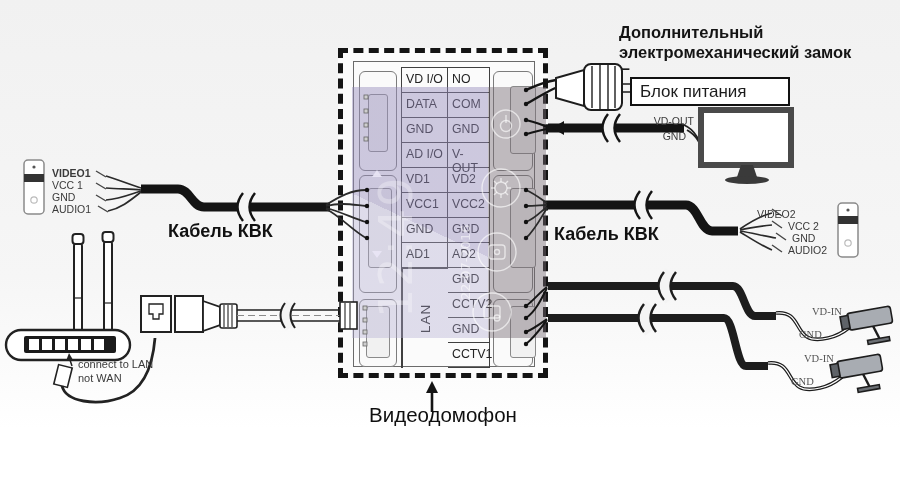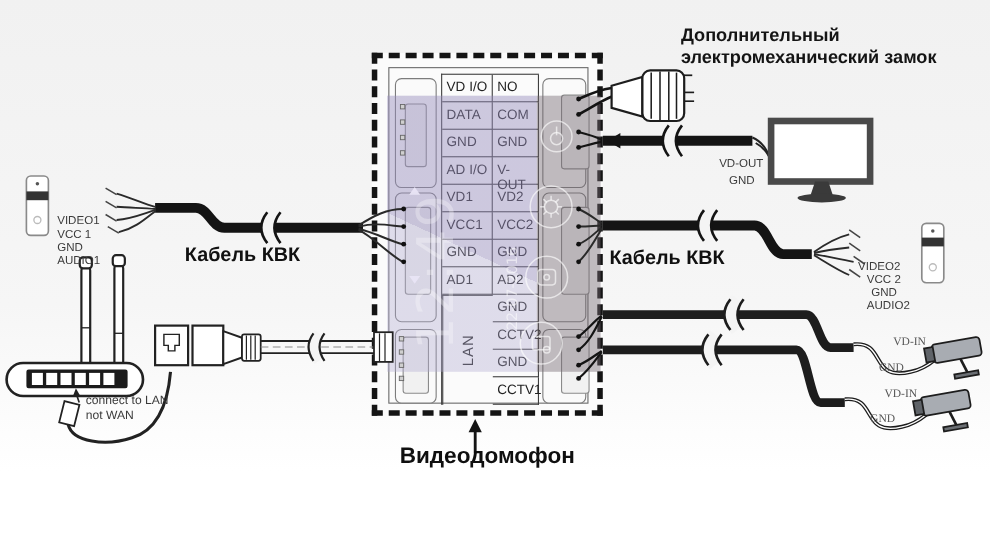--- a/index.html
+++ b/index.html
@@ -1,20 +1,20 @@
 <!DOCTYPE html>
 <html><head>
 <meta charset="utf-8">
 <style>
   html,body{margin:0;padding:0;}
   #app{position:relative;width:900px;height:504px;overflow:hidden;
        background:linear-gradient(180deg,#f1f1f1 0%,#f6f6f6 55%,#ffffff 85%);
        font-family:"Liberation Sans","DejaVu Sans",sans-serif;color:#1c1c1c;}
   .lbl{position:absolute;white-space:nowrap;z-index:4;}
-  .sm{font-size:10.5px;color:#3a3a3a;margin-top:28px;}
+  .sm{font-size:10.5px;color:#3a3a3a;}
   .cam-lbl{font-size:10.5px;color:#555;font-family:Liberation Serif, serif;}
   .big{font-size:18px;color:#111;font-weight:bold;}
   .ttl{font-size:16.5px;font-weight:bold;color:#141414;line-height:20px;}
   
   #block{position:absolute;left:338px;top:48px;width:210px;height:330px;box-sizing:border-box;
          border:5px dashed #141414;background:#fbfbfb;z-index:1;}
   #inner{position:absolute;left:10px;top:8px;width:182px;height:306px;border:1.5px solid #6a6a6a;box-sizing:border-box;}
   .strip{position:absolute;border:1.5px solid #7c7c7c;border-radius:6px;background:#fafafa;box-sizing:border-box;}
   .conn{position:absolute;border:1.5px solid #8a8a8a;border-radius:3px;background:#f1f1f1;box-sizing:border-box;}
   .tbl{position:absolute;left:58px;top:14px;display:grid;grid-template-columns:46px 42px;
@@ -380,39 +380,40 @@
     </g>
 
     <text transform="translate(412,318) rotate(-90)" font-size="46" letter-spacing="2" fill="rgba(255,255,255,0.30)">12:49</text>
     <text transform="translate(470,300) rotate(-90)" font-size="13" fill="rgba(255,255,255,0.55)">22-07-2016</text>
   </svg>
 
   <div class="lbl ttl" style="left:619px;top:42px;">электромеханический замок</div>
   <div class="lbl ttl" style="left:619px;top:22px;">Дополнительный</div>
   <div class="lbl" style="left:621px;top:60px;font-size:16px;font-weight:bold;">–</div>
 
+  <div class="lbl" style="left:630px;top:77px;width:148px;height:25px;border:2.5px solid #111;background:#fff;font-size:17px;line-height:25px;padding-left:8px;box-sizing:content-box;">Блок питания</div>
 
   <div class="lbl sm" style="left:648px;top:115px;width:46px;text-align:right;">VD-OUT</div>
   <div class="lbl sm" style="left:656px;top:130px;width:30px;text-align:right;">GND</div>
 
-  <div class="lbl sm" style="left:52px;top:167px;">VIDEO1</div>
+  <div class="lbl sm" style="left:52px;top:167px;font-weight:bold;">VIDEO1</div>
   <div class="lbl sm" style="left:52px;top:179px;">VCC 1</div>
   <div class="lbl sm" style="left:52px;top:191px;">GND</div>
   <div class="lbl sm" style="left:52px;top:203px;">AUDIO1</div>
 
-  <div class="lbl sm" style="left:780px;top:208px;text-align:right;">VIDEO2</div>
+  <div class="lbl sm" style="left:757px;top:208px;text-align:right;">VIDEO2</div>
   <div class="lbl sm" style="left:788px;top:220px;">VCC 2</div>
   <div class="lbl sm" style="left:792px;top:232px;">GND</div>
   <div class="lbl sm" style="left:788px;top:244px;text-align:center;">AUDIO2</div>
 
   <div class="lbl big" style="left:168px;top:221px;">Кабель КВК</div>
   <div class="lbl big" style="left:554px;top:224px;">Кабель КВК</div>
 
   <div class="lbl cam-lbl" style="left:812px;top:306px;">VD-IN</div>
   <div class="lbl cam-lbl" style="left:799px;top:329px;">GND</div>
   <div class="lbl cam-lbl" style="left:804px;top:353px;">VD-IN</div>
   <div class="lbl cam-lbl" style="left:791px;top:376px;">GND</div>
 
   <div class="lbl" style="left:78px;top:358px;font-size:11px;color:#3a3a3a;">connect to LAN</div>
   <div class="lbl" style="left:78px;top:372px;font-size:11px;color:#3a3a3a;">not WAN</div>
 
-  <div class="lbl" style="left:353px;top:403px;width:180px;text-align:center;font-size:20.5px;color:#0f0f0f;font-weight:bold;">Видеодомофон</div>
+  <div class="lbl" style="left:353px;top:403px;width:180px;text-align:center;font-size:20.5px;color:#0f0f0f;">Видеодомофон</div>
 </div>
 
 </body></html>

